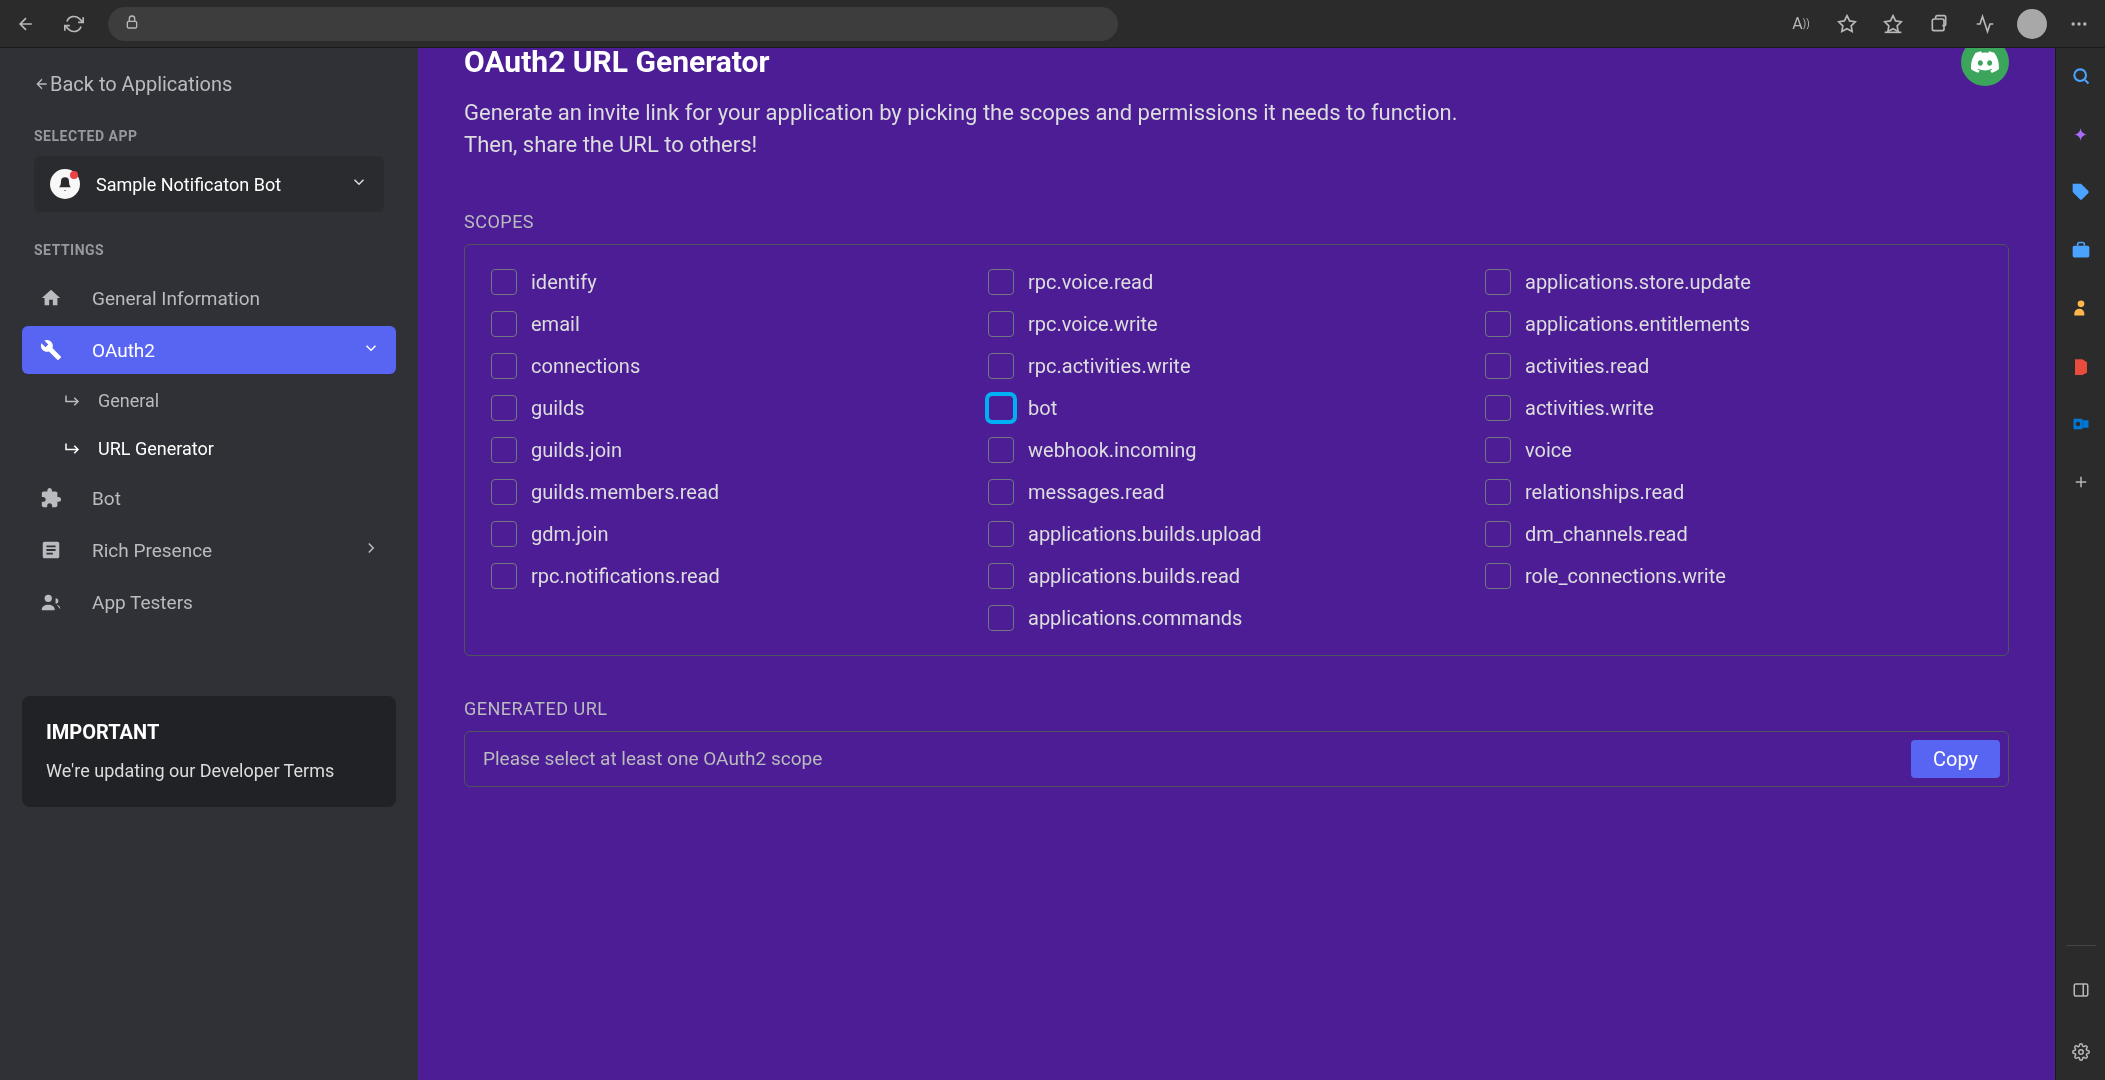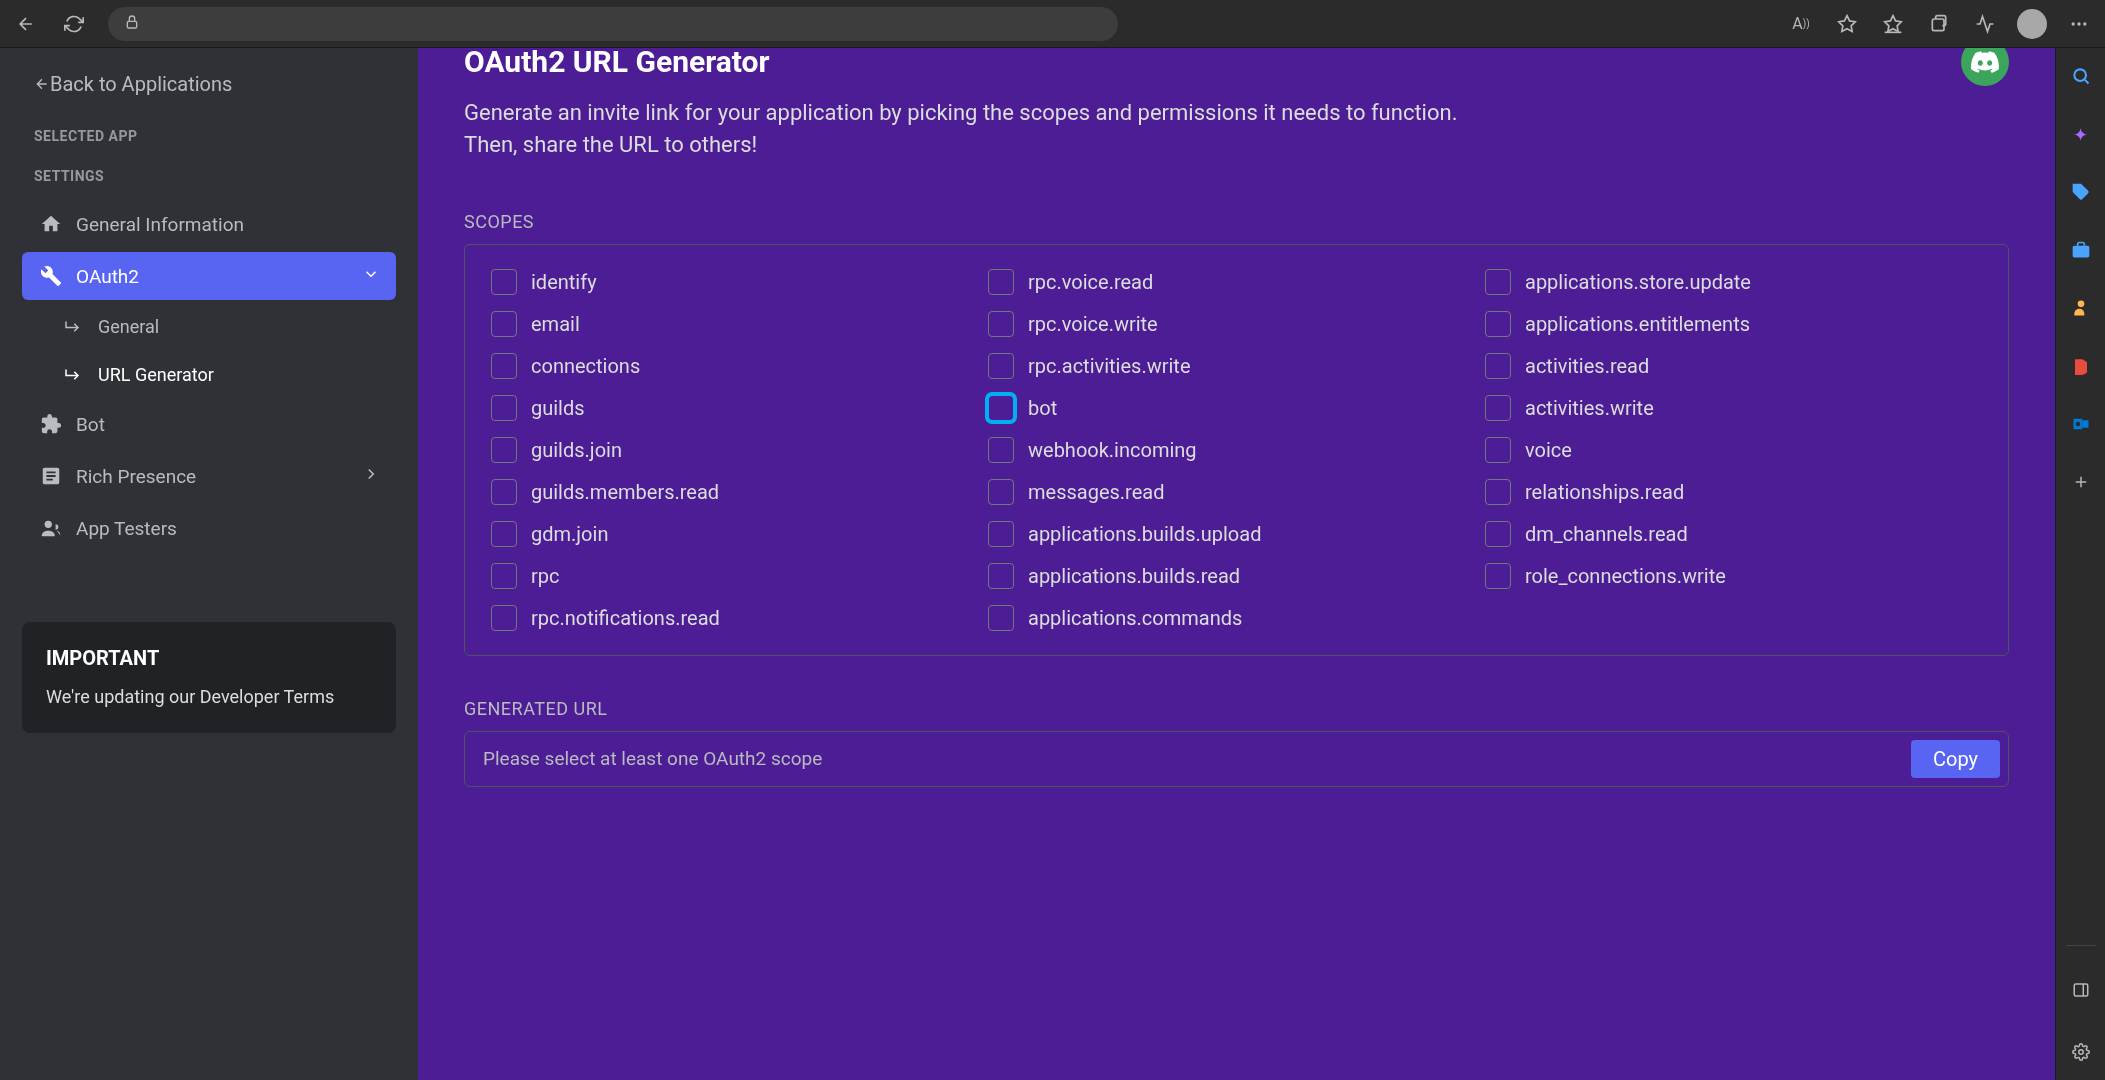--- a/index.html
+++ b/index.html
@@ -173,21 +173,21 @@
       border-radius: 50%;
     }
     .app-name {
       color: #fff;
       font-size: 18px;
       flex: 1;
     }
     .nav-item {
       display: flex;
       align-items: center;
-      gap: 12px;
+      gap: 28px;
       padding: 0 16px;
       margin: 4px 22px;
       height: 48px;
       border-radius: 6px;
       color: #b9bbbe;
       font-size: 19px;
       cursor: pointer;
       text-align: center;
     }
     .nav-item.active {
@@ -471,20 +471,33 @@
 
   <div class="sidebar">
     <div class="sidebar-scroll">
       <div class="back-link">
         <svg width="16" height="16" viewBox="0 0 24 24" fill="none" stroke="currentColor" stroke-width="2">
             <path d="M19 12H5M12 19l-7-7 7-7"></path>
           </svg>
         <span>Back to Applications</span>
       </div>
       <div class="section-label">SELECTED APP</div>
+      <div class="app-selector">
+        <div class="app-icon">
+          <svg width="16" height="16" viewBox="0 0 24 24" fill="#2b2b2b">
+              <path d="M18 8A6 6 0 006 8c0 7-3 9-3 9h18s-3-2-3-9M13.73 21a2 2 0 01-3.46 0"></path>
+            </svg>
+        </div>
+        <div class="app-name">Sample Notificaton Bot</div>
+        <div class="chevron">
+          <svg width="18" height="18" viewBox="0 0 24 24" fill="none" stroke="currentColor" stroke-width="2">
+              <polyline points="6 9 12 15 18 9"></polyline>
+            </svg>
+        </div>
+      </div>
       <div class="section-label">SETTINGS</div>
 
       <div class="nav-item">
         <div class="nav-icon">
           <svg width="22" height="22" viewBox="0 0 24 24" fill="currentColor">
               <path d="M10 20v-6h4v6h5v-8h3L12 3 2 12h3v8z"></path>
             </svg>
         </div>
         <span>General Information</span>
       </div>
@@ -600,24 +613,20 @@
           <label class="scope-item">
             <span class="checkbox"></span>
             <span class="scope-label">guilds.members.read</span>
           </label>
           <label class="scope-item">
             <span class="checkbox"></span>
             <span class="scope-label">gdm.join</span>
           </label>
           <label class="scope-item">
             <span class="checkbox"></span>
-            <span class="scope-label">rpc</span>
-          </label>
-          <label class="scope-item">
-            <span class="checkbox"></span>
             <span class="scope-label">rpc.notifications.read</span>
           </label>
         </div>
       <div class="scope-col">
           <label class="scope-item">
             <span class="checkbox"></span>
             <span class="scope-label">rpc.voice.read</span>
           </label>
           <label class="scope-item">
             <span class="checkbox"></span>

